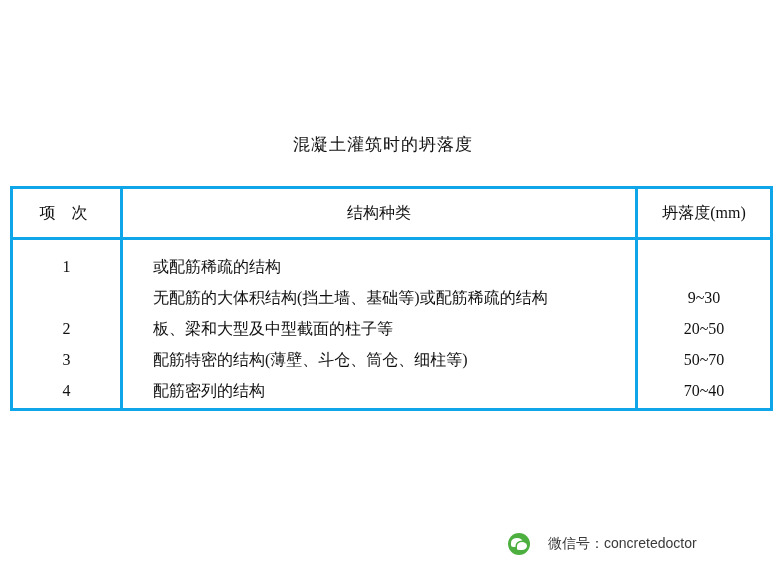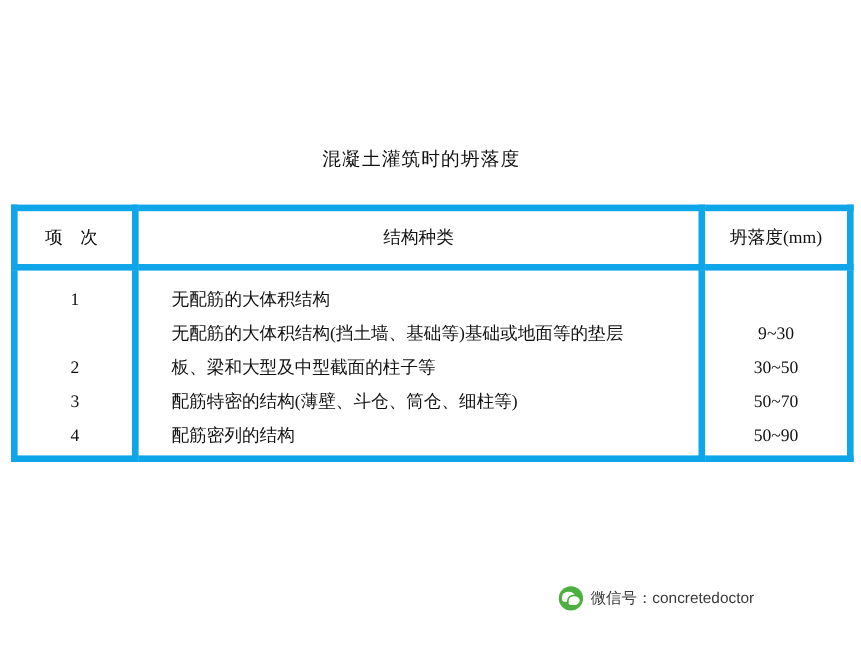--- a/index.html
+++ b/index.html
@@ -36,21 +36,21 @@
     left: 10px;
     width: 760px;
   }
   table.slump-table {
     border-collapse: collapse;
     width: 760px;
     table-layout: fixed;
   }
   table.slump-table th,
   table.slump-table td {
-    border: 6px solid #0ea5e9;
+    border: 3px solid #0ea5e9;
     padding: 0;
     font-weight: normal;
     font-size: 16px;
     color: #111111;
     vertical-align: middle;
   }
   .col-no { width: 110px; }
   .col-kind { width: 515px; }
   .col-slump { width: 135px; }
 
@@ -91,20 +91,21 @@
 
   .footer {
     position: absolute;
     left: 508px;
     top: 533px;
     display: flex;
     align-items: center;
     font-family: "Liberation Sans", "DejaVu Sans", sans-serif;
     font-size: 14px;
     color: #3a3a3a;
+    gap: 11px;
   }
   .wechat-badge {
     width: 22px;
     height: 22px;
     border-radius: 50%;
     background: #4caf3f;
     margin-right: 7px;
     position: relative;
     flex: none;
   }
@@ -157,34 +158,34 @@
             <div class="lines">
               <div class="line no-line">1</div>
               <div class="line no-line blank">.</div>
               <div class="line no-line">2</div>
               <div class="line no-line">3</div>
               <div class="line no-line">4</div>
             </div>
           </td>
           <td class="body-cell">
             <div class="lines">
-              <div class="line kind-line">无配筋的大体积结构</div>
-              <div class="line kind-line">无配筋的大体积结构(挡土墙、基础等)基础或地面等的垫层</div>
+              <div class="line kind-line">或配筋稀疏的结构</div>
+              <div class="line kind-line">无配筋的大体积结构(挡土墙、基础等)或配筋稀疏的结构</div>
               <div class="line kind-line">板、梁和大型及中型截面的柱子等</div>
               <div class="line kind-line">配筋特密的结构(薄壁、斗仓、筒仓、细柱等)</div>
               <div class="line kind-line">配筋密列的结构</div>
             </div>
           </td>
           <td class="body-cell">
             <div class="lines">
               <div class="line slump-line blank">.</div>
               <div class="line slump-line">9~30</div>
-              <div class="line slump-line">30~50</div>
+              <div class="line slump-line">20~50</div>
               <div class="line slump-line">50~70</div>
-              <div class="line slump-line">50~90</div>
+              <div class="line slump-line">70~40</div>
             </div>
           </td>
         </tr>
       </tbody>
     </table>
   </div>
 
   <div class="footer">
     <span class="wechat-badge"></span>
     <span class="footer-text">微信号：concretedoctor</span>

